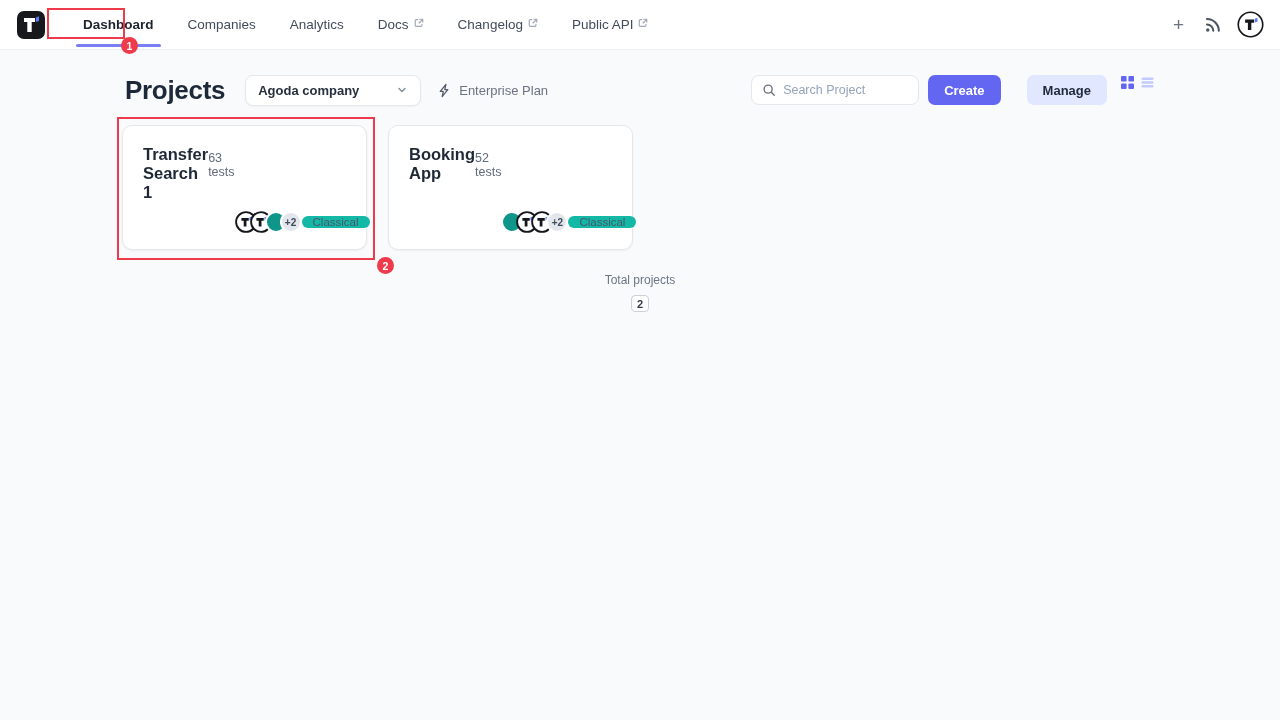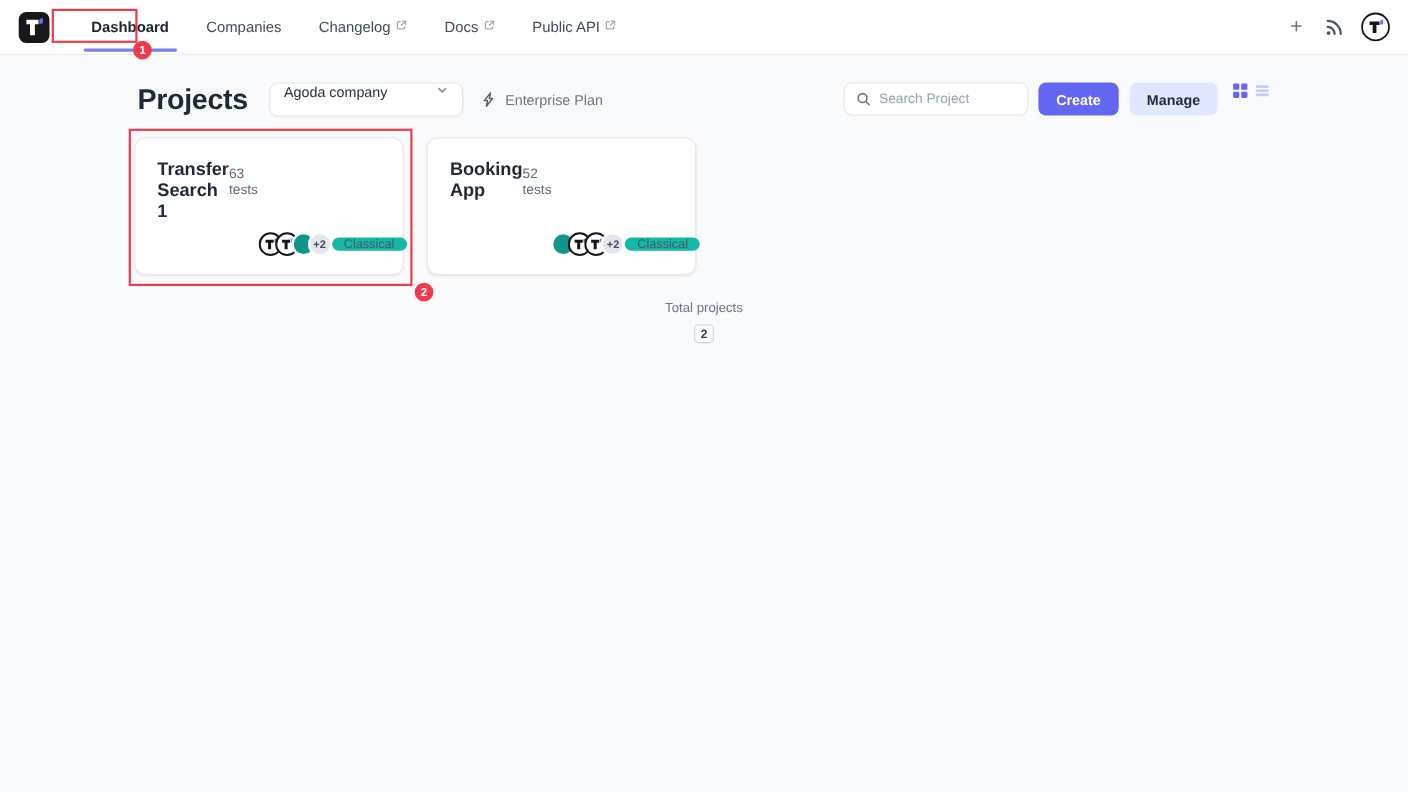--- a/index.html
+++ b/index.html
@@ -39,22 +39,22 @@
 
   
   .page-header {
     display:flex; align-items:center;
     padding:0 125px; margin-top:24px; height:32px;
   }
   .page-title { font-size:26px; font-weight:800; letter-spacing:-.3px; color:#1d2838; }
   .company-select {
     margin-left:20px; width:176px; height:31px; background:#fff;
     border:1px solid #e5e7eb; border-radius:8px; cursor:pointer;
-    display:flex; padding:0 12px;
-    font-size:13px; font-weight:400; color:#27303f;
+    display:flex; align-items:center; padding:0 12px;
+    font-size:13px; font-weight:700; color:#27303f;
     box-shadow:0 1px 2px rgba(16,24,40,.04);
   }
   .company-select .chev { margin-left:auto; width:12px; height:12px; }
   .plan { display:flex; align-items:center; gap:7px; margin-left:16px;
           font-size:13px; color:#6b7280; }
   .plan-icon { width:15px; height:15px; }
   .header-right { margin-left:auto; display:flex; align-items:flex-start; gap:9px; }
   .search-box {
     width:168px; height:30px; background:#fff; border:1px solid #e4e7ec;
     border-radius:8px; display:flex; align-items:center; padding:0 10px; gap:7px;
@@ -64,21 +64,21 @@
     border:none; outline:none; width:100%; font-size:12.5px;
     font-family:"Liberation Sans",sans-serif; color:#334155; background:transparent;
   }
   .search-box input::placeholder { color:#94a3b8; }
   .btn {
     height:30px; border:none; border-radius:7px; padding:0 16px;
     font-size:13px; font-weight:600; font-family:"Liberation Sans",sans-serif;
     cursor:pointer; display:flex; align-items:center;
   }
   .btn-create { background:var(--accent,#6366f1); color:#fff; }
-  .btn-manage { background:var(--accent-light,#e0e7ff); color:#1e293b; margin-left:1px; }
+  .btn-manage { background:var(--accent-light,#e0e7ff); color:#1e293b; margin-left:17px; }
   .view-toggles { display:flex; align-items:center; gap:5px; margin-left:4px; }
   .view-toggle { width:15px; height:15px; cursor:pointer; }
 
   
   .cards { display:flex; gap:21px; padding:0 122px; margin-top:19px; }
   .card {
     width:245px; height:125px; background:#fff; border:1px solid #e5e7eb;
     border-radius:10px; padding:19px 20px 16px; cursor:pointer;
     box-shadow:0 1px 2px rgba(16,24,40,.05);
     display:flex; flex-direction:row;
@@ -144,28 +144,31 @@
 
     <nav class="nav">
       <div class="nav-item active">
         <span>Dashboard</span>
         <span class="tab-underline"></span>
       </div>
       <div class="nav-item">
         <span>Companies</span>
       </div>
       <div class="nav-item">
-        <span>Changelog</span>
+        <span>Analytics</span>
+      </div>
+      <div class="nav-item">
+        <span>Docs</span>
         <svg class="ext-icon" viewBox="0 0 12 12" fill="none" stroke="#8a94a6" stroke-width="1.4" stroke-linecap="round" stroke-linejoin="round">
             <path d="M4.5 2H2.5a1 1 0 0 0-1 1v6a1 1 0 0 0 1 1h6a1 1 0 0 0 1-1V7.5"></path>
             <path d="M6 6l4.5-4.5M7 1.5h3.5V5"></path>
           </svg>
       </div>
       <div class="nav-item">
-        <span>Docs</span>
+        <span>Changelog</span>
         <svg class="ext-icon" viewBox="0 0 12 12" fill="none" stroke="#8a94a6" stroke-width="1.4" stroke-linecap="round" stroke-linejoin="round">
             <path d="M4.5 2H2.5a1 1 0 0 0-1 1v6a1 1 0 0 0 1 1h6a1 1 0 0 0 1-1V7.5"></path>
             <path d="M6 6l4.5-4.5M7 1.5h3.5V5"></path>
           </svg>
       </div>
       <div class="nav-item">
         <span>Public API</span>
         <svg class="ext-icon" viewBox="0 0 12 12" fill="none" stroke="#8a94a6" stroke-width="1.4" stroke-linecap="round" stroke-linejoin="round">
             <path d="M4.5 2H2.5a1 1 0 0 0-1 1v6a1 1 0 0 0 1 1h6a1 1 0 0 0 1-1V7.5"></path>
             <path d="M6 6l4.5-4.5M7 1.5h3.5V5"></path>

